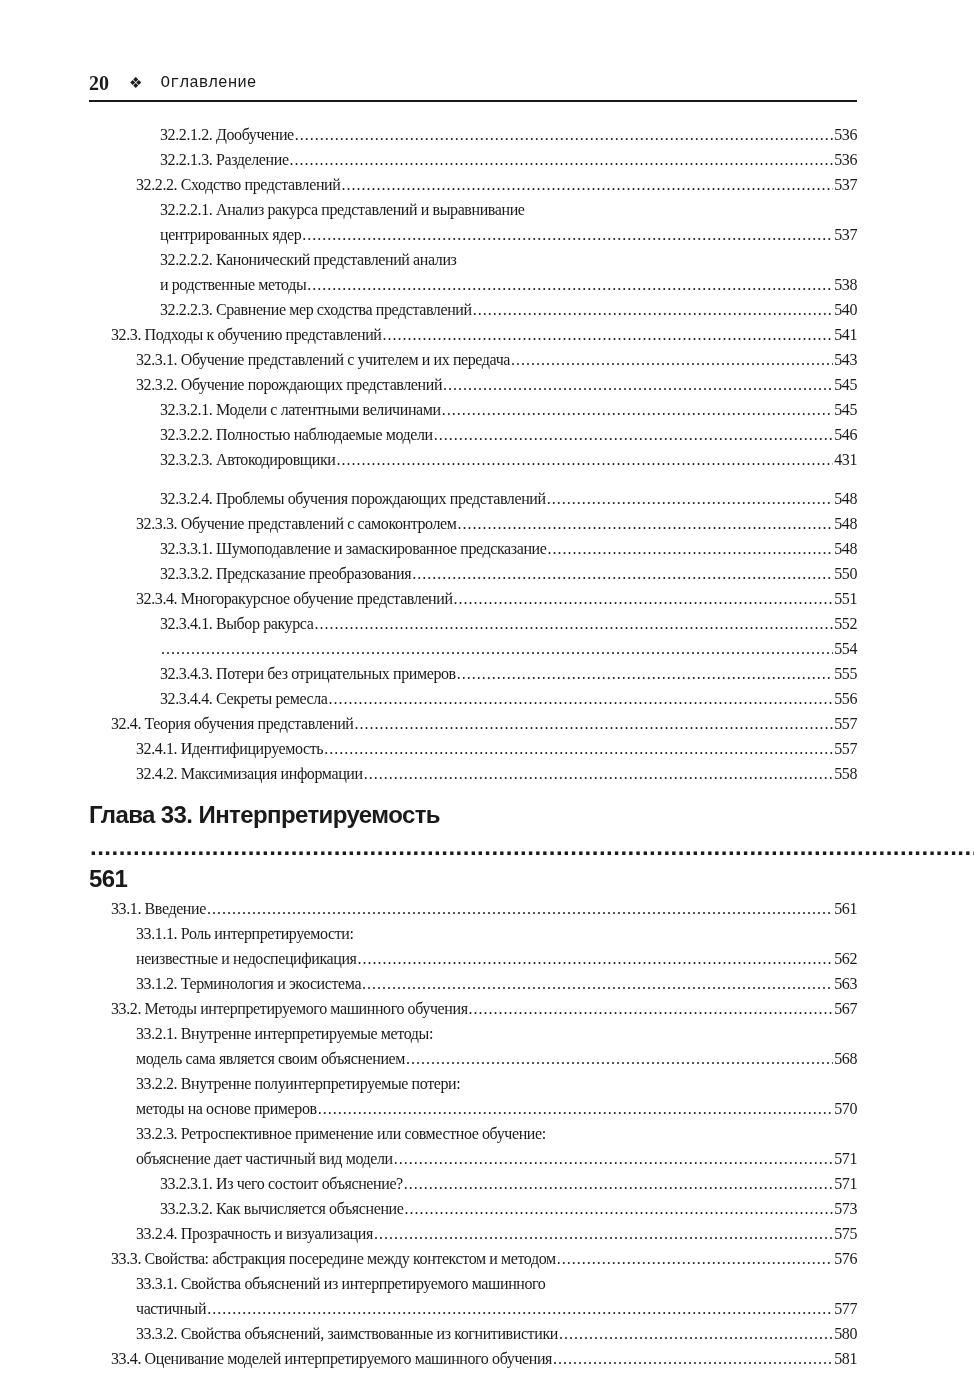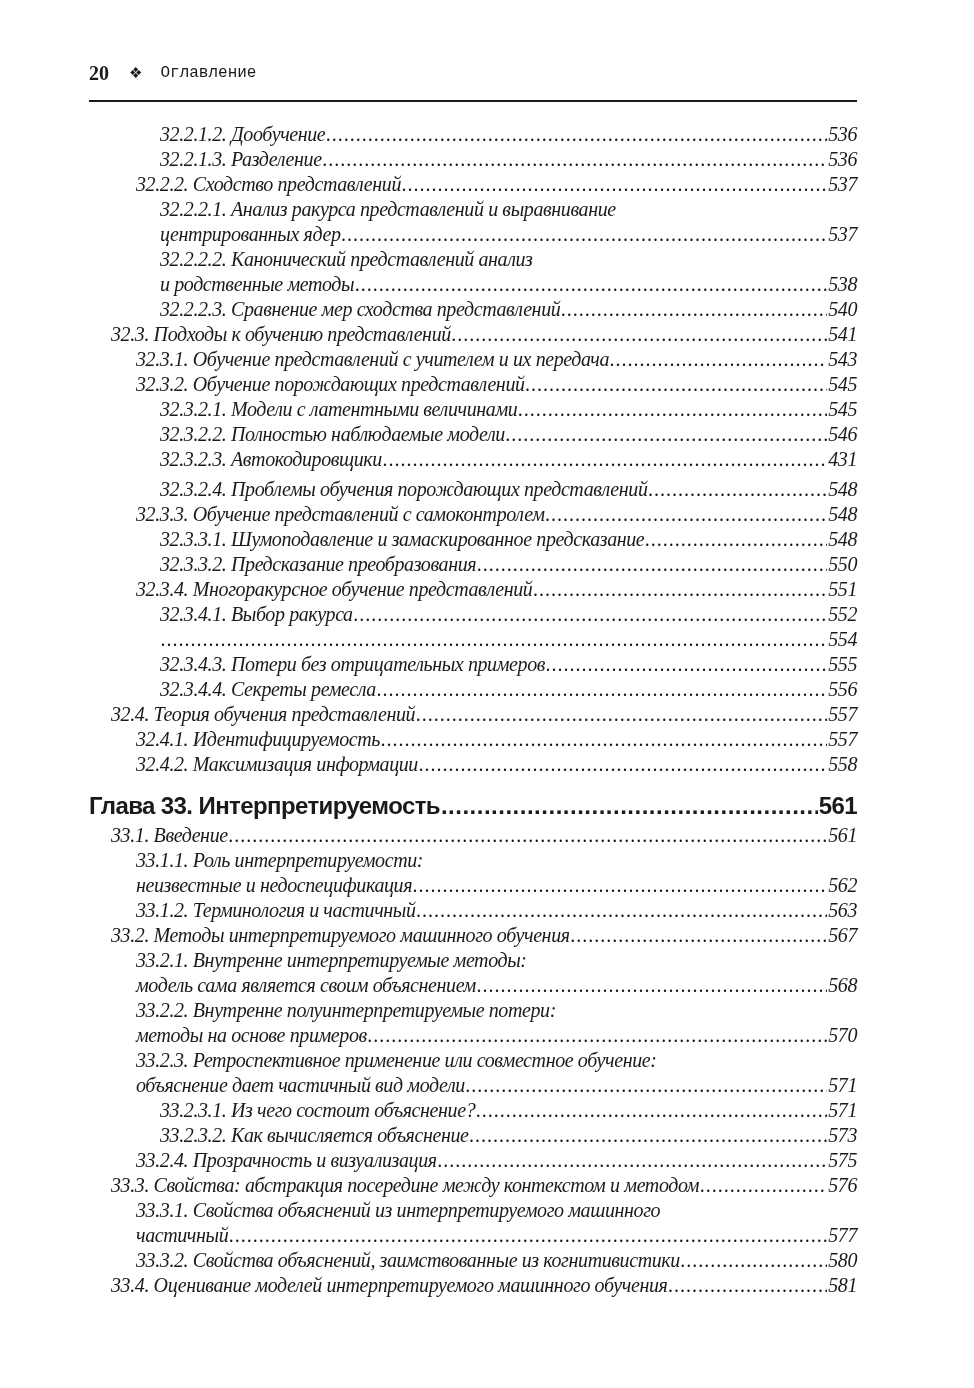--- a/index.html
+++ b/index.html
@@ -4,51 +4,51 @@
 <style>
   html, body { margin: 0; padding: 0; background: #ffffff; }
   body {
     width: 974px; height: 1388px; position: relative; overflow: hidden;
     color: #1a1a1a;
     font-family: "Liberation Serif", "DejaVu Serif", serif;
   }
   .header {
     position: absolute; left: 89px; top: 76px; width: 768px; height: 26px;
     border-bottom: 2px solid #1a1a1a;
-    display: flex; align-items: flex-end; padding-bottom: 17px; box-sizing: border-box;
+    display: flex; align-items: flex-end; padding-bottom: 7px; box-sizing: border-box;
   }
   .page-num {
     font-family: "Liberation Serif", serif; font-weight: bold; font-size: 20px; line-height: 20px;
   }
   .ornament { margin-left: 20px; font-size: 15px; line-height: 20px; font-family: "DejaVu Sans", sans-serif; }
   .running-title {
     margin-left: 18px; font-family: Liberation Mono, monospace;
     font-size: 16px; line-height: 20px;
   }
   .toc { position: absolute; left: 89px; top: 122px; width: 768px; }
-  .entry { position: relative; font-size: 20px; line-height: 25px; letter-spacing: -0.4px; font-style: italic; }
+  .entry { position: relative; font-size: 16px; line-height: 25px; letter-spacing: -0.4px; }
   .entry .line { display: flex; align-items: baseline; white-space: nowrap; }
   .entry .title { white-space: nowrap; }
   .entry .dots {
     flex: 1 1 auto; overflow: hidden; white-space: nowrap; margin: 0 1px;
     letter-spacing: 1px;
   }
   .entry .dots::before {
     content: "................................................................................................................................................................................................................................................................";
   }
   .entry .pg { white-space: nowrap; }
   .l1 { padding-left: 22px; }
   .l2 { padding-left: 47px; }
   .l3 { padding-left: 71px; }
-  .gap { margin-top: 5px; }
+  .gap { margin-top: 14px; }
   .chapter {
     font-family: "Liberation Sans", "DejaVu Sans", sans-serif; font-weight: bold;
     font-size: 24px; line-height: 32px; letter-spacing: -0.6px; margin-top: 13px; margin-bottom: 1px;
   }
-  .chapter .line { display: flex; align-items: flex-start; white-space: nowrap; }
+  .chapter .line { display: flex; align-items: flex-start; white-space: nowrap; flex-direction: column; }
   .chapter .dots { flex: 1 1 auto; overflow: hidden; white-space: nowrap; letter-spacing: 0.5px; margin: 0 1px; }
   .chapter .dots::before { content: "................................................................................................................................................................"; }
 </style>
 </head>
 <body>
 
 <div class="header">
   <span class="page-num">20</span>
   <span class="ornament">❖</span>
   <span class="running-title">Оглавление</span>
@@ -250,21 +250,21 @@
           <span class="title">33.1.1. Роль интерпретируемости:</span>
         </div>
         <div class="line">
           <span class="title">неизвестные и недоспецификация</span>
           <span class="dots"></span>
           <span class="pg">562</span>
         </div>
       </div>
       <div class="entry l2">
         <div class="line">
-          <span class="title">33.1.2. Терминология и частичный</span>
+          <span class="title">33.1.2. Терминология и экосистема</span>
           <span class="dots"></span>
           <span class="pg">563</span>
         </div>
       </div>
       <div class="entry l1">
         <div class="line">
           <span class="title">33.2. Методы интерпретируемого машинного обучения</span>
           <span class="dots"></span>
           <span class="pg">567</span>
         </div>

